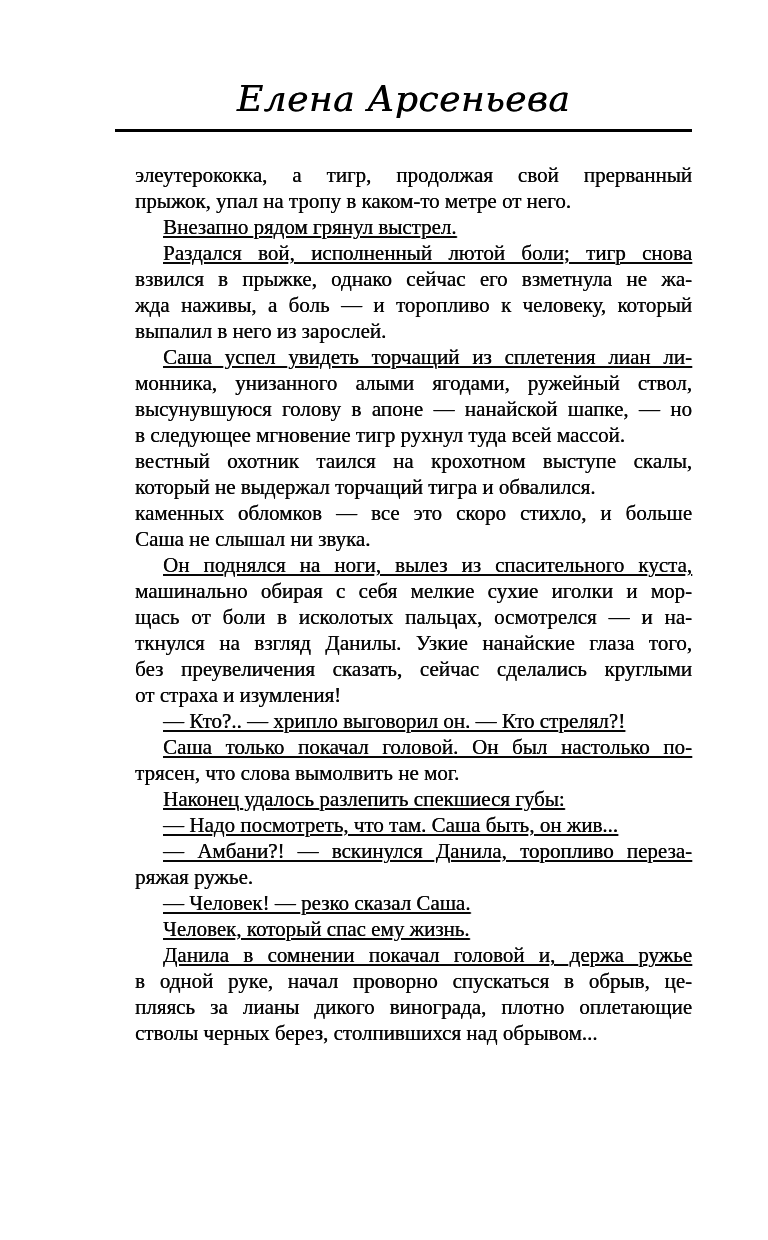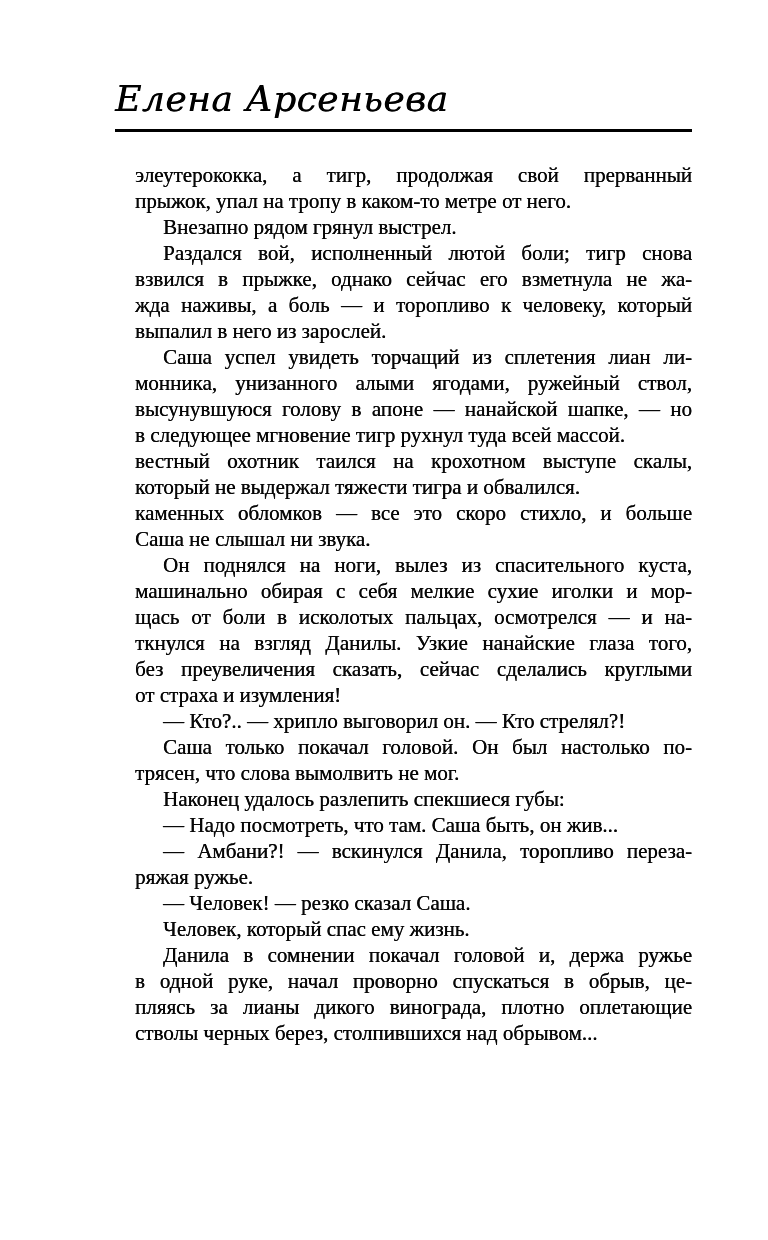--- a/index.html
+++ b/index.html
@@ -13,20 +13,21 @@
     position: relative;
     width: 768px;
     height: 1240px;
     background: #ffffff;
   }
   .author-head {
     position: absolute;
     left: 115px;
     top: 76px;
     width: 577px;
+    text-align: center;
     font-family: "DejaVu Serif", "Liberation Serif", serif;
     font-style: italic;
     font-size: 36px;
     line-height: 46px;
     color: #000000;
     text-shadow: 0.5px 0 0 currentColor;
     letter-spacing: 0.5px;
   }
   .header-rule {
     position: absolute;
@@ -47,42 +48,42 @@
     color: #070707;
     text-shadow: 0.3px 0 0 currentColor;
   }
   .line {
     text-align: justify;
     text-align-last: justify;
     white-space: normal;
     margin-left: 20px;
   }
   .line.end { text-align-last: left; }
-  .line.indent { text-indent: 28px; }
+  .line.indent { text-indent: 28px; text-decoration: underline; }
 </style>
 </head>
 <body>
 
 <div class="page">
   <div class="author-head">Елена Арсеньева</div>
   <div class="header-rule"></div>
   <div class="body-text">
       <div class="line">элеутерококка, а тигр, продолжая свой прерванный</div>
       <div class="line end">прыжок, упал на тропу в каком-то метре от него.</div>
       <div class="line indent end">Внезапно рядом грянул выстрел.</div>
       <div class="line indent">Раздался вой, исполненный лютой боли; тигр снова</div>
       <div class="line">взвился в прыжке, однако сейчас его взметнула не жа-</div>
       <div class="line">жда наживы, а боль — и торопливо к человеку, который</div>
       <div class="line end">выпалил в него из зарослей.</div>
       <div class="line indent">Саша успел увидеть торчащий из сплетения лиан ли-</div>
       <div class="line">монника, унизанного алыми ягодами, ружейный ствол,</div>
       <div class="line">высунувшуюся голову в апоне — нанайской шапке, — но</div>
       <div class="line end">в следующее мгновение тигр рухнул туда всей массой.</div>
       <div class="line">вестный охотник таился на крохотном выступе скалы,</div>
-      <div class="line end">который не выдержал тяжести тигра и обвалился.</div>
+      <div class="line end">который не выдержал торчащий тигра и обвалился.</div>
       <div class="line">каменных обломков — все это скоро стихло, и больше</div>
       <div class="line end">Саша не слышал ни звука.</div>
       <div class="line indent">Он поднялся на ноги, вылез из спасительного куста,</div>
       <div class="line">машинально обирая с себя мелкие сухие иголки и мор-</div>
       <div class="line">щась от боли в исколотых пальцах, осмотрелся — и на-</div>
       <div class="line">ткнулся на взгляд Данилы. Узкие нанайские глаза того,</div>
       <div class="line">без преувеличения сказать, сейчас сделались круглыми</div>
       <div class="line end">от страха и изумления!</div>
       <div class="line indent end">— Кто?.. — хрипло выговорил он. — Кто стрелял?!</div>
       <div class="line indent">Саша только покачал головой. Он был настолько по-</div>

